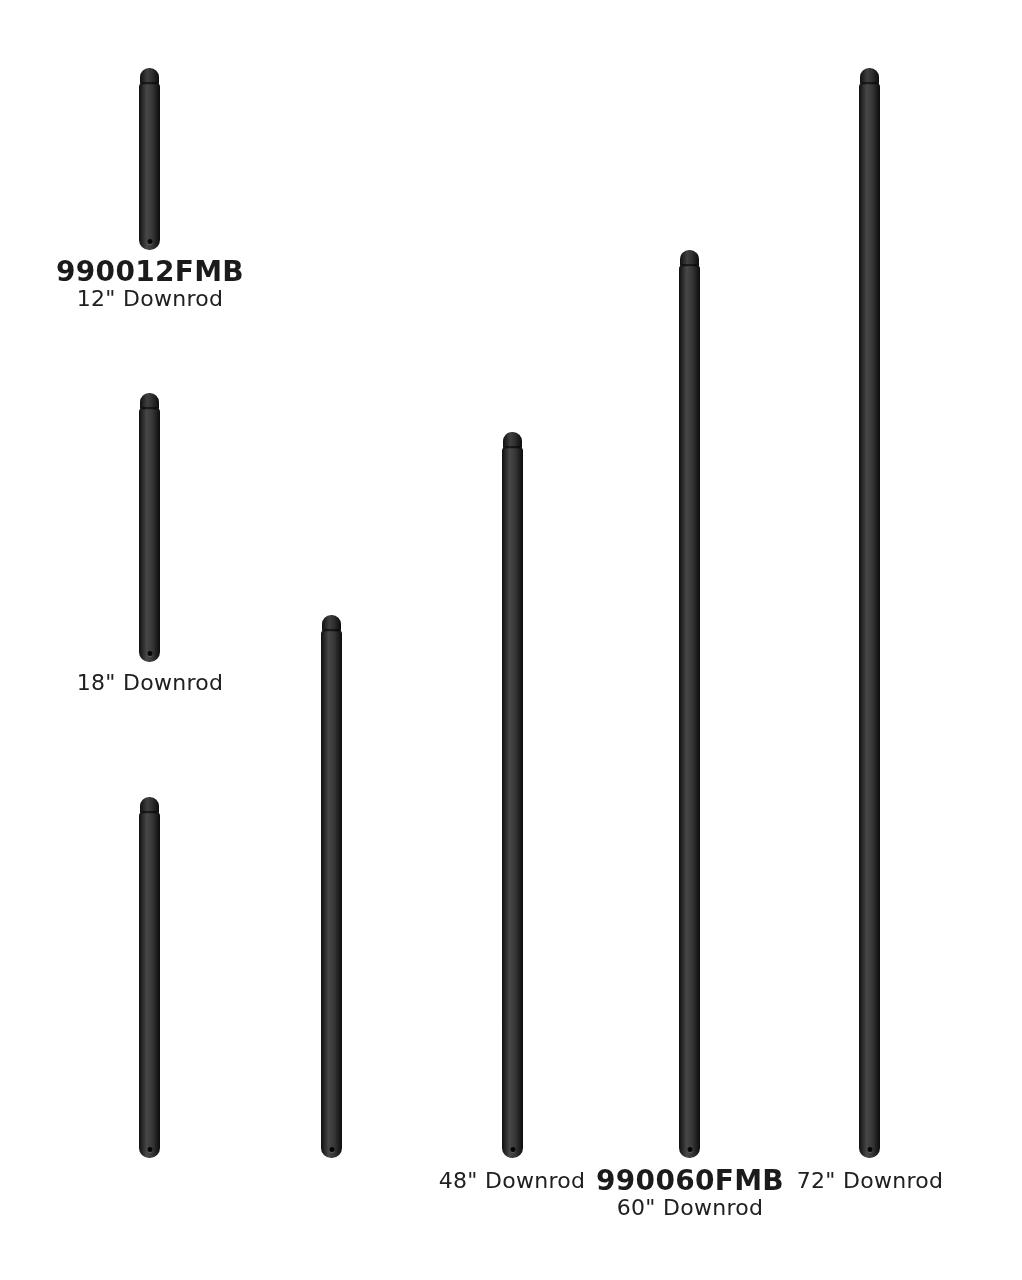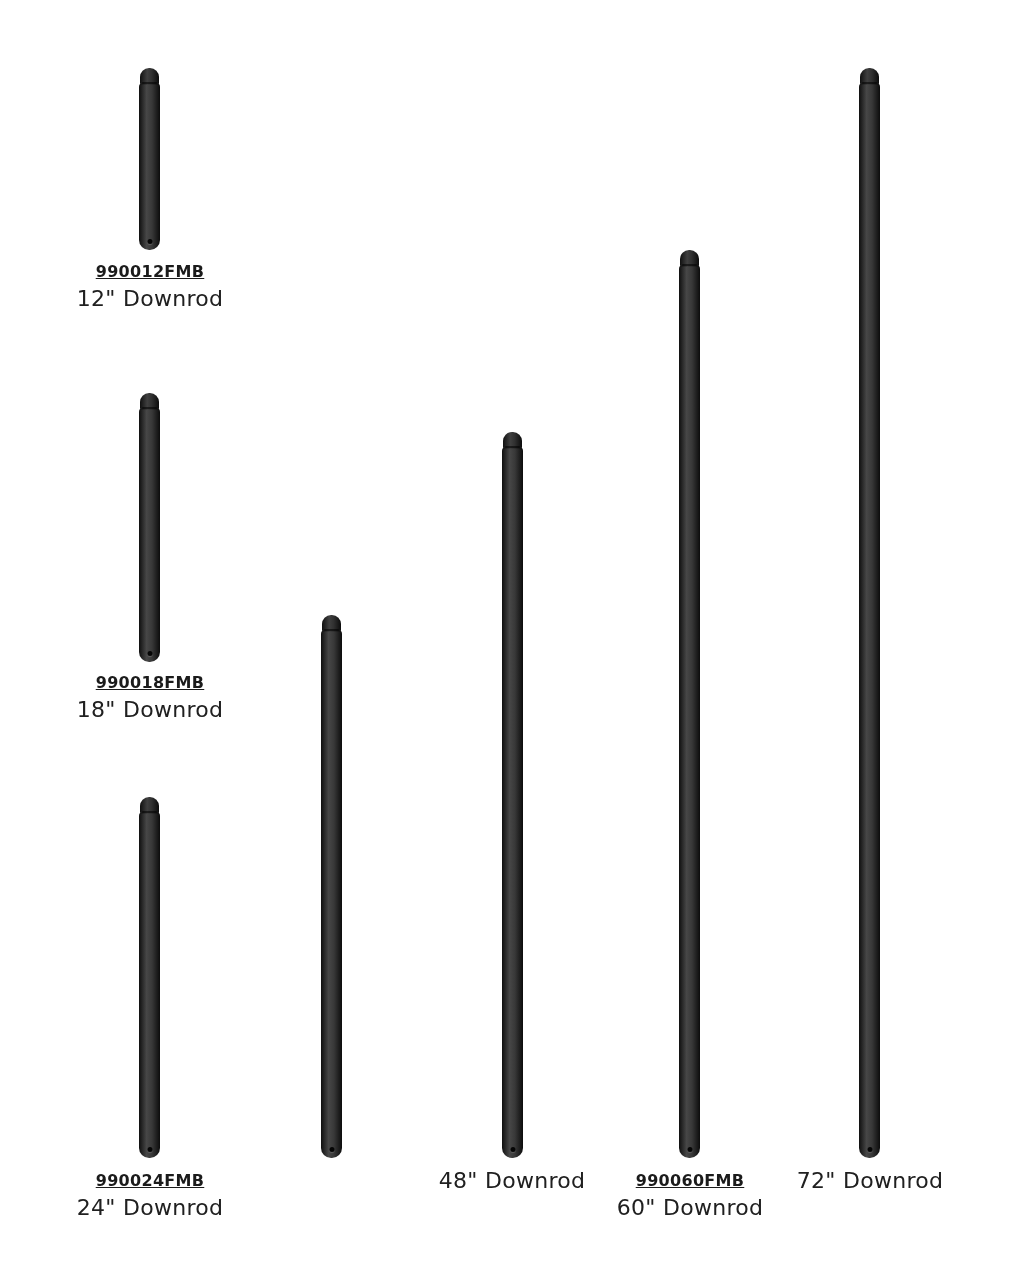--- a/index.html
+++ b/index.html
@@ -62,24 +62,23 @@
   }
   
   .label {
     position: absolute;
     width: 240px;
     text-align: center;
     color: #1b1b1b;
   }
   .label .sku {
     font-weight: 700;
-    font-size: 16px;
+    font-size: 28px;
     line-height: 27px;
     letter-spacing: 0.3px;
-    text-decoration: underline;
   }
   .label .desc {
     font-size: 22px;
     line-height: 27px;
     letter-spacing: 0.3px;
     color: #202020;
   }
 </style>
 </head>
 <body>
@@ -97,33 +96,28 @@
     <div class="desc">12" Downrod</div>
   </div>
 
   <div class="rod" style="left:139px; top:393px; height:269px;">
     <div class="rod-cap"></div>
     <div class="rod-shaft">
       <span class="rod-hole"></span>
     </div>
   </div>
   <div class="label" style="left:30px; top:669px;">
-    <div class="sku">990018FMB</div>
     <div class="desc">18" Downrod</div>
   </div>
 
   <div class="rod" style="left:139px; top:797px; height:361px;">
     <div class="rod-cap"></div>
     <div class="rod-shaft">
       <span class="rod-hole"></span>
     </div>
-  </div>
-  <div class="label" style="left:30px; top:1167px;">
-    <div class="sku">990024FMB</div>
-    <div class="desc">24" Downrod</div>
   </div>
 
   <div class="rod" style="left:321px; top:615px; height:543px;">
     <div class="rod-cap"></div>
     <div class="rod-shaft">
       <span class="rod-hole"></span>
     </div>
   </div>
 
   <div class="rod" style="left:502px; top:432px; height:726px;">

